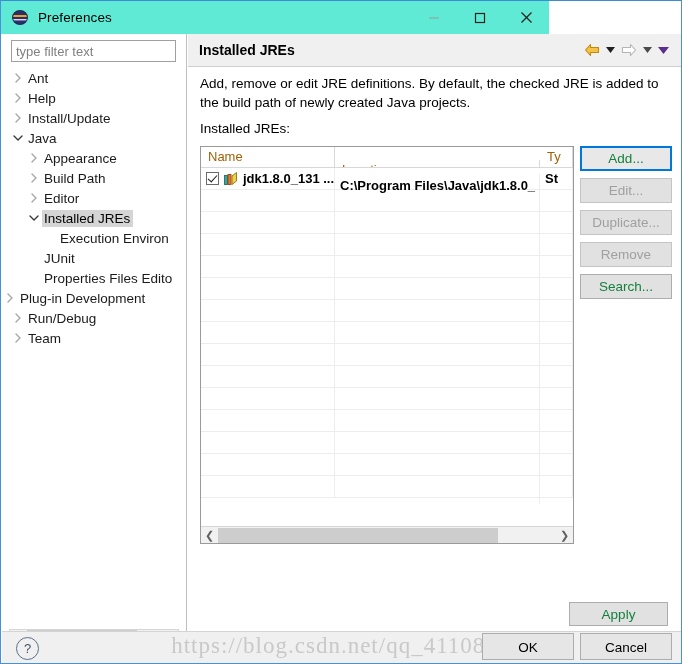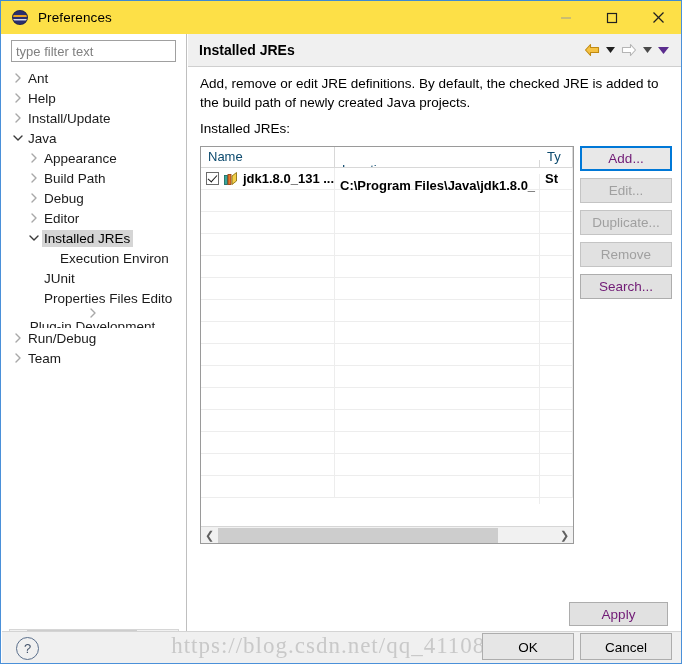--- a/index.html
+++ b/index.html
@@ -23,22 +23,22 @@
     background: #ffffff;
     border: 1px solid #4a90d9;
     border-top-color: #3d8bd4;
     overflow: hidden;
   }
 
   
   #titlebar {
     position: absolute;
     left: 0; top: 0;
-    width: 680px; height: 33px;
-    background: #fde047;
+    width: 548px; height: 33px;
+    background: #5eead4;
     display: flex;
     align-items: center;
   }
   #title-left {
     display: flex;
     align-items: center;
     padding-left: 11px;
     gap: 9px;
     flex: 1;
   }
@@ -221,21 +221,21 @@
     display: flex;
     background: #ffffff;
     border-bottom: 1px solid #d8d8d8;
     font-size: 13px;
   }
   #table-header .th {
     padding: 2px 0 0 7px;
     border-right: 1px solid #d8d8d8;
     overflow: hidden;
     white-space: nowrap;
-    color: #0c4a6e;
+    color: #a16207;
   }
   .col-name { width: 134px; min-width: 134px; }
   .col-loc  { width: 205px; min-width: 205px; margin-top: 13px; }
   .col-type { width: 33px;  min-width: 33px; }
 
   #table-body { background: #fff; }
   .trow {
     height: 22px;
     display: flex;
     border-bottom: 1px solid #ededed;
@@ -295,21 +295,21 @@
     display: flex;
     flex-direction: column;
     gap: 7px;
   }
   .btn {
     height: 25px;
     background: #e1e1e1;
     border: 1px solid #adadad;
     font-family: "Liberation Sans", sans-serif;
     font-size: 13.5px;
-    color: #701a75;
+    color: #15803d;
     cursor: default;
     text-align: center;
     line-height: 23px;
     padding: 0;
   }
   .btn.focused {
     border: 2px solid #0078d7;
     background: #e8e8e8;
     line-height: 21px;
   }
@@ -483,28 +483,20 @@
             </svg>
           </span>
           <span class="tree-label">Build Path</span>
         </div>
         <div class="tree-row" style="padding-left: 24px;">
           <span class="twisty">
             <svg width="8" height="10" viewBox="0 0 8 10">
               <path d="M2 1 L6 5 L2 9" fill="none" stroke="#a8a8a8" stroke-width="1.4" stroke-linecap="round" stroke-linejoin="round"></path>
             </svg>
           </span>
-          <span class="tree-label">Debug</span>
-        </div>
-        <div class="tree-row" style="padding-left: 24px;">
-          <span class="twisty">
-            <svg width="8" height="10" viewBox="0 0 8 10">
-              <path d="M2 1 L6 5 L2 9" fill="none" stroke="#a8a8a8" stroke-width="1.4" stroke-linecap="round" stroke-linejoin="round"></path>
-            </svg>
-          </span>
           <span class="tree-label">Editor</span>
         </div>
         <div class="tree-row selected" style="padding-left: 24px;">
           <span class="twisty">
             <svg width="10" height="8" viewBox="0 0 10 8">
               <path d="M1 2 L5 6 L9 2" fill="none" stroke="#3a3a3a" stroke-width="1.4" stroke-linecap="round" stroke-linejoin="round"></path>
             </svg>
           </span>
           <span class="tree-label">Installed JREs</span>
         </div>
@@ -513,21 +505,21 @@
           <span class="tree-label">Execution Environ</span>
         </div>
         <div class="tree-row" style="padding-left: 24px;">
           <span class="twisty"></span>
           <span class="tree-label">JUnit</span>
         </div>
         <div class="tree-row" style="padding-left: 24px;">
           <span class="twisty"></span>
           <span class="tree-label">Properties Files Edito</span>
         </div>
-        <div class="tree-row" style=" flex-direction: column;">
+        <div class="tree-row" style="">
           <span class="twisty">
             <svg width="8" height="10" viewBox="0 0 8 10">
               <path d="M2 1 L6 5 L2 9" fill="none" stroke="#a8a8a8" stroke-width="1.4" stroke-linecap="round" stroke-linejoin="round"></path>
             </svg>
           </span>
           <span class="tree-label">Plug-in Development</span>
         </div>
         <div class="tree-row" style="padding-left: 8px;">
           <span class="twisty">
             <svg width="8" height="10" viewBox="0 0 8 10">

